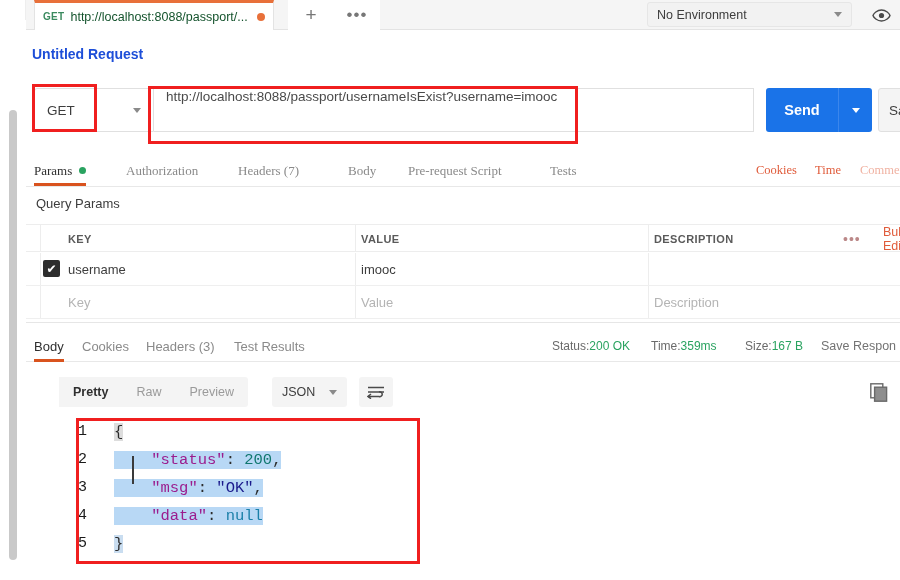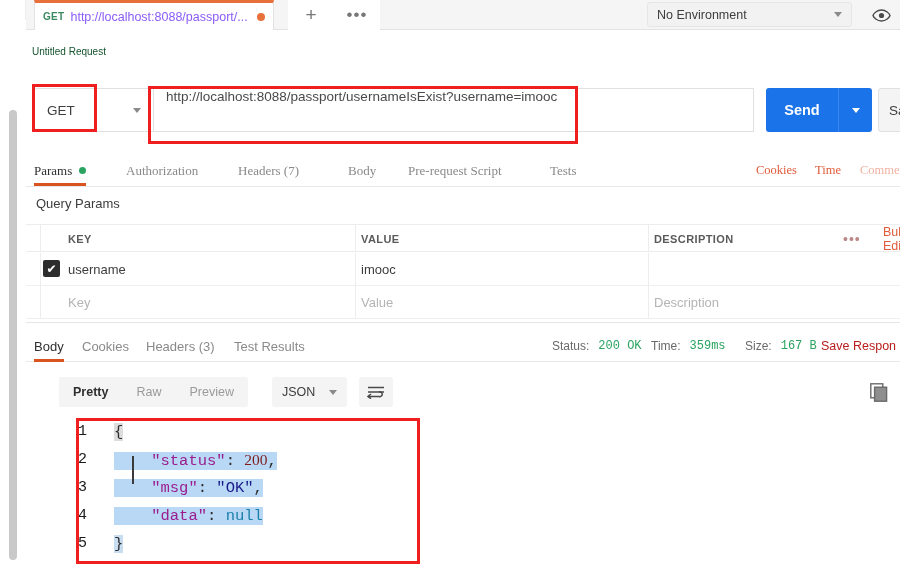--- a/index.html
+++ b/index.html
@@ -19,41 +19,41 @@
                        border-right:1px solid #eee; }
 
   
   .tabbar { position:absolute; left:26px; top:0; width:874px; height:30px;
             background:#f5f5f5; border-bottom:1px solid #e3e3e3; }
   .reqtab { position:absolute; left:8px; top:0; width:240px; height:30px;
             background:#fff; border-top:3px solid #e8703a;
             border-right:1px solid #e3e3e3; border-left:1px solid #e3e3e3;
             display:flex; align-items:center; padding:0 8px; }
   .reqtab .meth { color:#3a8a5f; font-size:10px; font-weight:bold; letter-spacing:.3px; margin-right:6px; }
-  .reqtab .url { color:#8b5cf6; font-size:12.5px; white-space:nowrap; overflow:hidden;
+  .reqtab .url { color:#14532d; font-size:12.5px; white-space:nowrap; overflow:hidden;
                  text-overflow:ellipsis; flex:1; }
   .reqtab .dot { width:8px; height:8px; border-radius:50%; background:#e8703a; margin-left:5px; flex:none; }
   .plusbtn { position:absolute; left:262px; top:0; width:46px; height:30px; background:#fff;
              display:flex; align-items:center; justify-content:center;
              color:#777; font-size:19px; font-weight:300; }
   .dotsbtn { position:absolute; left:308px; top:0; width:46px; height:30px; background:#fff;
              display:flex; align-items:center; justify-content:center;
              color:#777; font-size:17px; letter-spacing:1px; }
 
   .envsel { position:absolute; right:48px; top:2px; width:205px; height:25px;
             background:#f2f2f2; border:1px solid #e6e6e6; border-radius:3px;
             display:flex; align-items:center; padding:0 9px; }
   .envsel .t { flex:1; font-size:12.5px; color:#3d3d3d; }
   .caret { width:0; height:0; border-left:4.5px solid transparent; border-right:4.5px solid transparent;
            border-top:5px solid #8a8a8a; }
   .eyebtn { position:absolute; right:6px; top:4px; width:26px; height:22px;
             display:flex; align-items:center; justify-content:center; }
 
   
-  .reqtitle { position:absolute; left:32px; top:46px; font-size:10px; color:#14532d; }
+  .reqtitle { position:absolute; left:32px; top:46px; font-size:14px; color:#1d4ed8;font-weight:bold; }
 
   
   .urlrow { position:absolute; left:26px; top:88px; width:874px; height:47px; }
   .methodbox { position:absolute; left:8px; top:0; width:120px; height:44px;
                border:1px solid #e0e0e0; border-radius:3px 0 0 3px; background:#fff;
                display:flex; align-items:center; padding:0 12px; }
   .methodbox .lbl { flex:1; font-size:13.5px; color:#3d3d3d; }
   .urlbox { position:absolute; left:128px; top:0; width:600px; height:44px;
             border:1px solid #e0e0e0; border-left:none; background:#fff;
             display:flex; padding:0 12px; }
@@ -104,23 +104,23 @@
           font-size:13px; color:#3d3d3d; }
   .cell.ph { color:#b4b4b4; }
   .rowline { position:absolute; left:26px; width:874px; height:1px; background:#efefef; }
 
   
   .respdiv { position:absolute; left:26px; top:322px; width:874px; height:1px; background:#e6e6e6; }
   .resptabs { position:absolute; left:26px; top:331px; width:874px; height:31px;
               border-bottom:1px solid #e8e8e8; }
   .meta { position:absolute; top:0; height:30px; display:flex; align-items:center;
           font-size:12px; color:#6a6a6a; white-space:nowrap; }
-  .meta b { font-weight:normal; color:#2aa360; margin-left:9px;font-family:Liberation Mono, monospace; }
+  .meta b { font-weight:normal; color:#2aa360; margin-left:0; }
   .saveresp { position:absolute; top:0; height:30px; display:flex; align-items:center;
-              font-size:12.5px; color:#b91c1c; white-space:nowrap; }
+              font-size:12.5px; color:#737373; white-space:nowrap; }
 
   .fmtbar { position:absolute; left:26px; top:370px; width:874px; height:44px; }
   .segwrap { position:absolute; left:33px; top:7px; height:30px; background:#f4f4f4;
              border-radius:3px; display:flex; align-items:center; }
   .seg { height:30px; padding:0 14px; display:flex; align-items:center;
          font-size:12.5px; color:#9a9a9a; }
   .seg.active { color:#2f2f2f; font-weight:bold; background:#f4f4f4; }
   .jsonsel { position:absolute; left:246px; top:7px; width:75px; height:30px;
              background:#f4f4f4; border-radius:3px; display:flex;
              align-items:center; padding:0 10px; }
@@ -134,21 +134,21 @@
   
   .editor { position:absolute; left:26px; top:416px; width:874px; height:164px; background:#fff; }
   .gutter { position:absolute; left:52px; top:0; width:30px; height:164px; }
   .lno { position:absolute; left:0; width:24px; text-align:left;
          font-family:"Liberation Mono", monospace; font-size:15px; color:#1a1a1a; }
   .codelines { position:absolute; left:88px; top:0; }
   .cline { position:absolute; left:0; white-space:pre;
            font-family:"Liberation Mono", monospace; font-size:15.5px; color:#2b2b2b; }
   .sel { background:#b8d8f5; }
   .k { color:#9b1d8e; }
-  .num { color:#7f1d1d;font-family:Liberation Serif, serif; }
+  .num { color:#0f766e; }
   .str { color:#1a1a8c; }
   .nullv { color:#1a7fa8; }
   .caretbar { position:absolute; left:106px; top:444px; width:2px; height:26px; background:#3a3a3a; }
 
   
   .annot { position:absolute; border:3px solid #f01f1f; pointer-events:none; }
 </style>
 </head>
 <body>
 

